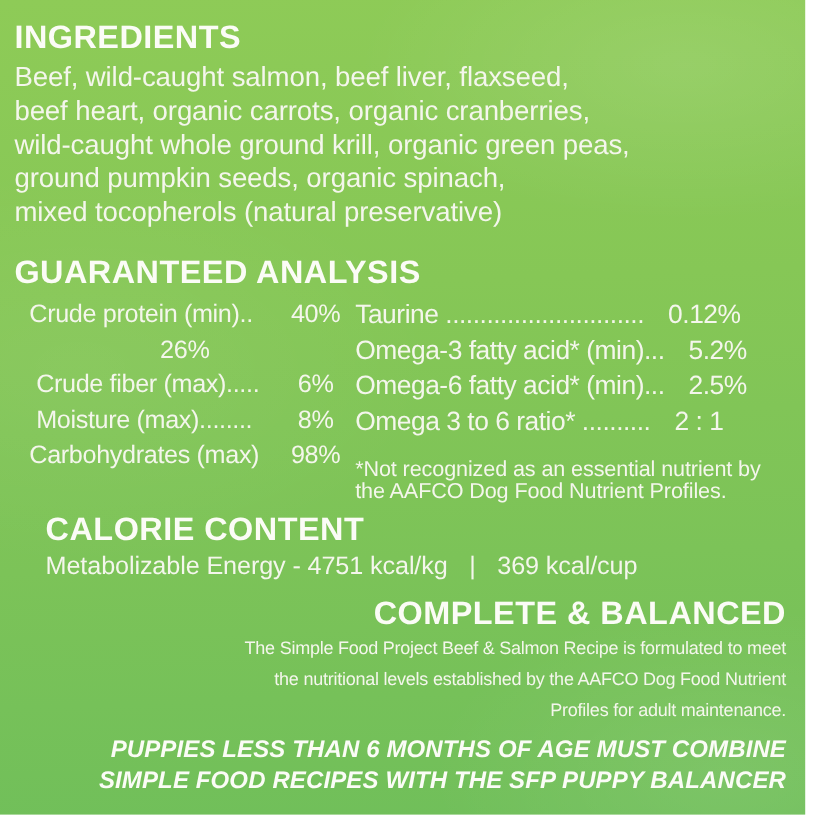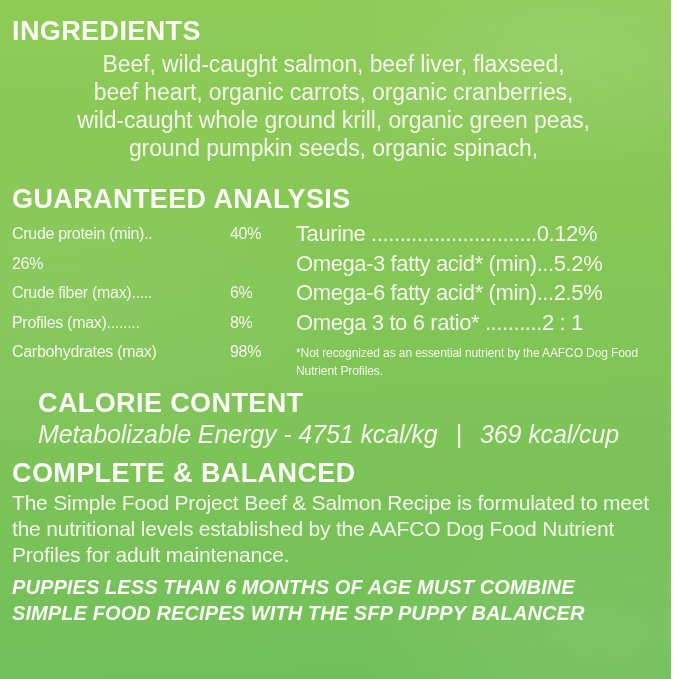--- a/index.html
+++ b/index.html
@@ -21,70 +21,70 @@
     color: #f4f6ec;
   }
   .heading {
     font-size: 27px;
     font-weight: 700;
     line-height: 30px;
     letter-spacing: 0.4px;
     color: #fbfcf6;
   }
   
-  .ing-lines { margin-top: 4px; text-align: center; }
+  .ing-lines { margin-top: 4px; }
   .ing-line {
     font-size: 23px;
     line-height: 28px;
     letter-spacing: -0.1px;
     white-space: nowrap;
   }
   
   .ga-section { margin-top: 22px; }
   .ga-columns { display: flex; margin-top: 5px; }
   .ga-left { width: 284px; flex: none; }
   .ga-row {
     display: flex;
-    font-size: 16px;
+    font-size: 21px;
     line-height: 29.5px;
     letter-spacing: -0.3px;
     white-space: nowrap;
+    justify-content: center;
   }
   .ga-row .ga-label { width: 218px; flex: none; }
   .ga-right { flex: 1; min-width: 0; }
   .ga-line {
     font-size: 22px;
     line-height: 29.5px;
     letter-spacing: -0.4px;
     white-space: nowrap;
   }
-  .ga-line .ga-value { margin-left: 0; }
+  .ga-line .ga-value { margin-left: 20px; }
   .ga-footnote {
-    margin-top: 7px;
-    font-size: 12px;
+    margin-top: 17px;
+    font-size: 18px;
     line-height: 18px;
     letter-spacing: -0.1px;
     max-width: 350px;
   }
   
   .cal-section { margin-top: 8px; margin-left: 26px; }
   .cal-line {
     margin-top: 2px;
-    font-size: 25px;
+    font-size: 21px;
     line-height: 28px;
     letter-spacing: -0.1px;
     white-space: nowrap;
-    font-style: italic;
   }
   .cal-sep { margin: 0 18px; }
   
-  .cb-section { margin-top: 10px; }
+  .cb-section { margin-top: 10px; text-align: right; }
   .cb-par { margin-top: 2px; }
   .cb-par-line {
-    font-size: 21px;
+    font-size: 15px;
     line-height: 26px;
     letter-spacing: -0.2px;
     white-space: nowrap;
   }
   .cb-warning { margin-top: 6px; font-style: italic; }
   .cb-warning-line {
     font-size: 20px;
     font-weight: 700;
     line-height: 26px;
     letter-spacing: 0.1px;
@@ -97,40 +97,41 @@
 
 <div class="label-panel">
 
   <div class="ing-section">
     <div class="heading">INGREDIENTS</div>
     <div class="ing-lines">
       <div class="ing-line">Beef, wild-caught salmon, beef liver, flaxseed,</div>
       <div class="ing-line">beef heart, organic carrots, organic cranberries,</div>
       <div class="ing-line">wild-caught whole ground krill, organic green peas,</div>
       <div class="ing-line">ground pumpkin seeds, organic spinach,</div>
+      <div class="ing-line">mixed tocopherols (natural preservative)</div>
     </div>
   </div>
 
   <div class="ga-section">
     <div class="heading">GUARANTEED ANALYSIS</div>
     <div class="ga-columns">
       <div class="ga-left">
         <div class="ga-row">
           <span class="ga-label">Crude protein (min)..</span>
           <span class="ga-value">40%</span>
         </div>
         <div class="ga-row">
           <span class="ga-value">26%</span>
         </div>
         <div class="ga-row">
           <span class="ga-label">Crude fiber (max).....</span>
           <span class="ga-value">6%</span>
         </div>
         <div class="ga-row">
-          <span class="ga-label">Profiles (max)........</span>
+          <span class="ga-label">Moisture (max)........</span>
           <span class="ga-value">8%</span>
         </div>
         <div class="ga-row">
           <span class="ga-label">Carbohydrates (max)</span>
           <span class="ga-value">98%</span>
         </div>
       </div>
       <div class="ga-right">
         <div class="ga-line">
           <span>Taurine .............................</span><span class="ga-value">0.12%</span>

